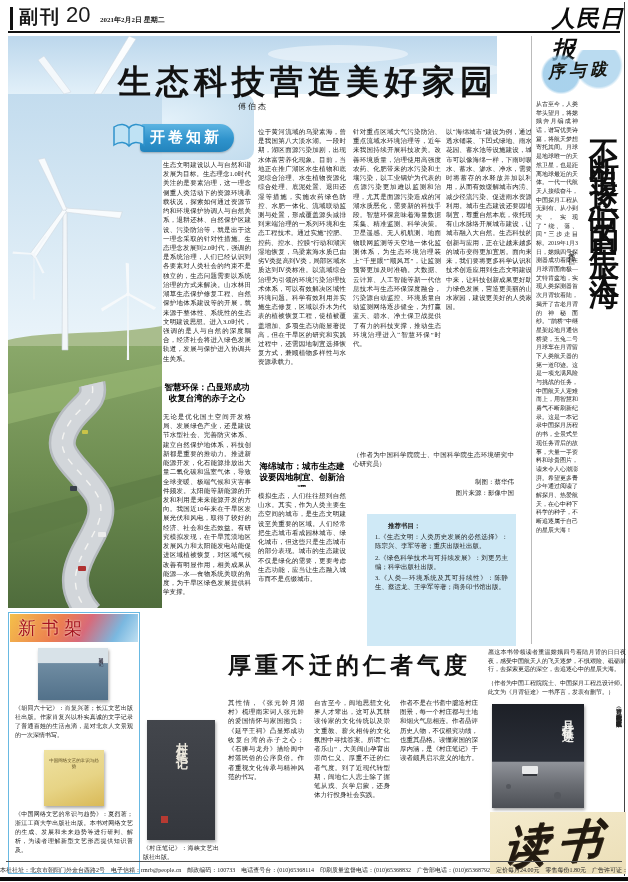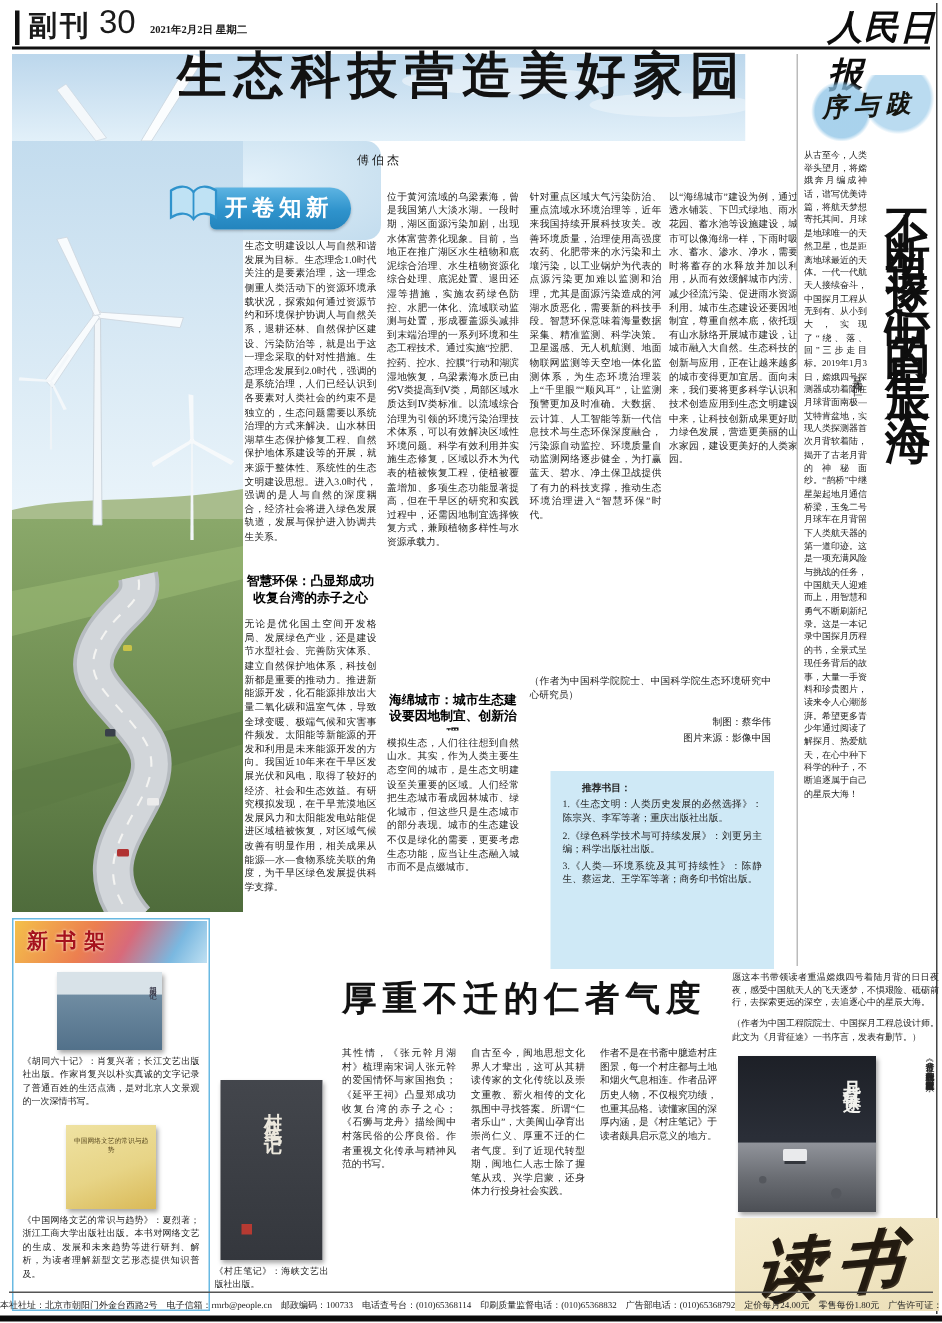--- a/index.html
+++ b/index.html
@@ -29,38 +29,38 @@
   .vtitle{writing-mode:vertical-rl;text-orientation:upright;font-family:"Liberation Serif",serif;
           font-weight:900;font-size:30px;letter-spacing:14px;color:#0e0e0e;}
   .vauthor{writing-mode:vertical-rl;text-orientation:upright;font-size:7px;color:#222;letter-spacing:3px;}
   .xuba{font-style:italic;font-weight:700;font-size:17px;letter-spacing:4px;color:#15150f;
         transform:rotate(-3deg);display:inline-block;}
   .xuba-bg{background:radial-gradient(circle at 30% 55%,rgba(140,195,230,.75) 0 26%,transparent 30%),
            radial-gradient(circle at 72% 35%,rgba(140,195,230,.6) 0 30%,transparent 34%);}
   .shelf-box{border:1px solid #69b9e2;box-sizing:border-box;background:#fff;}
   .shelf-banner{background:linear-gradient(120deg,#f4c04a 0%,#ec7f50 38%,#d86a7a 58%,#7ab8e0 82%,#bfe0f2 100%);
                 display:flex;align-items:center;justify-content:flex-start;padding-left:8px;box-sizing:border-box;}
-  .shelf-banner span{color:#a6121d;font-family:"Liberation Sans",sans-serif;font-weight:700;
-                     font-size:14px;letter-spacing:5px;text-shadow:0 0 2px #ffe;}
+  .shelf-banner span{color:#a6121d;font-family:"Liberation Sans",sans-serif;font-weight:400;
+                     font-size:18px;letter-spacing:5px;text-shadow:0 0 2px #ffe;}
   .cover{box-shadow:1px 2px 3px rgba(0,0,0,.35);overflow:hidden;}
   .cal-box{background:linear-gradient(160deg,#f4ebcd,#ecdfb8);display:flex;align-items:center;justify-content:center;}
   .cal-box span{font-weight:700;font-style:italic;font-size:44px;letter-spacing:10px;color:#221a10;
                 transform:rotate(-5deg) skewX(-10deg);text-shadow:1px 1px 0 #3a2f20;}
   .credits{font-size:6.5px;line-height:1.6;text-align:right;color:#222;}
   .footer-line{font-size:6px;color:#222;text-align:center;white-space:nowrap;}
   .cover-label-v{writing-mode:vertical-rl;text-orientation:upright;}
 </style>
 </head>
 <body>
 
 <div class="page">
 
   <div class="abs rule" style="left:10px;top:7px;width:3px;height:23px;"></div>
   <div class="abs" style="left:19px;top:4px;font-family:'Liberation Sans',sans-serif;font-size:19px;font-weight:700;letter-spacing:2px;">副刊</div>
-  <div class="abs" style="left:66px;top:2px;font-family:'Liberation Sans',sans-serif;font-size:22px;">30</div>
+  <div class="abs" style="left:66px;top:2px;font-family:'Liberation Sans',sans-serif;font-size:22px;">20</div>
   <div class="abs" style="left:100px;top:15px;font-size:7px;font-weight:700;">2021年2月2日 星期二</div>
   <div class="abs masthead" style="left:552px;top:3px;">人民日报</div>
   <div class="abs rule" style="left:8px;top:31px;width:612px;height:2px;"></div>
   <div class="abs" style="left:624px;top:2px;width:1px;height:874px;background:#444;"></div>
 
   <div class="abs" style="left:8px;top:36px;width:489px;height:58px;">
     <svg width="489" height="58" viewBox="0 0 489 58" xmlns="http://www.w3.org/2000/svg">
       <defs>
         <linearGradient id="skyA" x1="0" y1="0" x2="0" y2="1">
           <stop offset="0" stop-color="#bcd7ec"></stop>
@@ -118,21 +118,21 @@
       <g transform="translate(26,160) scale(0.38)">
         <polygon points="-2,120 2,120 1,0 -1,0" fill="#eef3f7"></polygon>
         <circle r="3" fill="#fff"></circle>
         <polygon points="0,-2 55,-14 55,-8 0,2" fill="#f3f7fa" transform="rotate(75)"></polygon>
         <polygon points="0,-2 55,-14 55,-8 0,2" fill="#f3f7fa" transform="rotate(195)"></polygon>
         <polygon points="0,-2 55,-14 55,-8 0,2" fill="#f3f7fa" transform="rotate(315)"></polygon>
       </g>
     </svg>
   </div>
 
-  <div class="abs main-headline" style="left:118px;top:28px;">生态科技营造美好家园</div>
+  <div class="abs main-headline" style="left:118px;top:60px;">生态科技营造美好家园</div>
   <div class="abs" style="left:238px;top:101px;width:140px;text-align:left;font-size:8px;letter-spacing:2px;">傅伯杰</div>
 
   <div class="abs kanban" style="left:112px;top:121px;">
     <span style="margin-right:-6px;z-index:2;">
       <svg width="34" height="30" viewBox="0 0 34 30">
           <path d="M2,6 C8,2 14,3 17,7 C20,3 26,2 32,6 L32,24 C26,20 20,21 17,25 C14,21 8,20 2,24 Z" fill="#bfe2f4" stroke="#2f93cc" stroke-width="1.5"></path>
           <line x1="17" y1="7" x2="17" y2="25" stroke="#2f93cc" stroke-width="1.2"></line>
         </svg>
     </span>
     <span class="ribbon">开卷知新</span>

